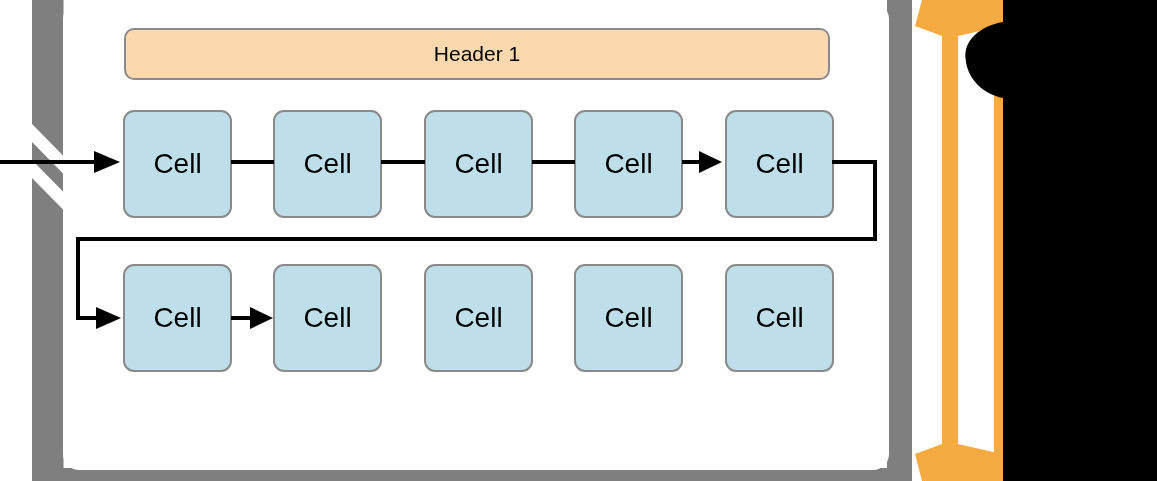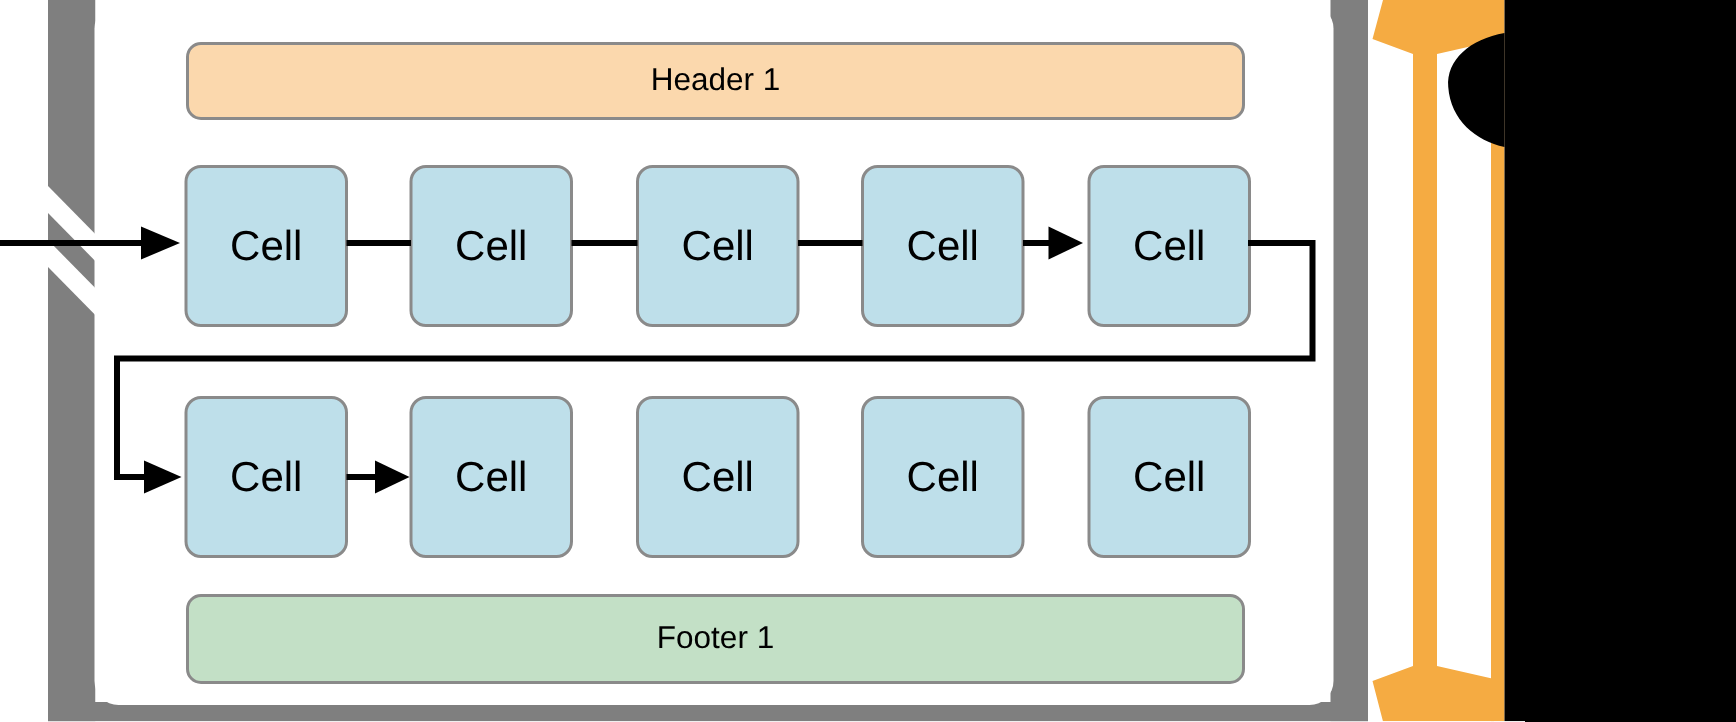--- a/index.html
+++ b/index.html
@@ -79,21 +79,20 @@
     </div>
 
     <div class="row2">
       <div class="box cell-box abs cx0">Cell</div>
       <div class="box cell-box abs cx1">Cell</div>
       <div class="box cell-box abs cx2">Cell</div>
       <div class="box cell-box abs cx3">Cell</div>
       <div class="box cell-box abs cx4">Cell</div>
     </div>
 
-    <div class="box footer-box abs">Footer 1</div>
   </div>
 
   <svg class="overlay-svg" width="1157" height="481" viewBox="0 0 1157 481">
 
     <g>
       <line class="flow-line" x1="0" y1="162" x2="95" y2="162"></line>
       <polygon class="flow-head" points="94,151 94,173 120,162"></polygon>
     </g>
 
     <g>

